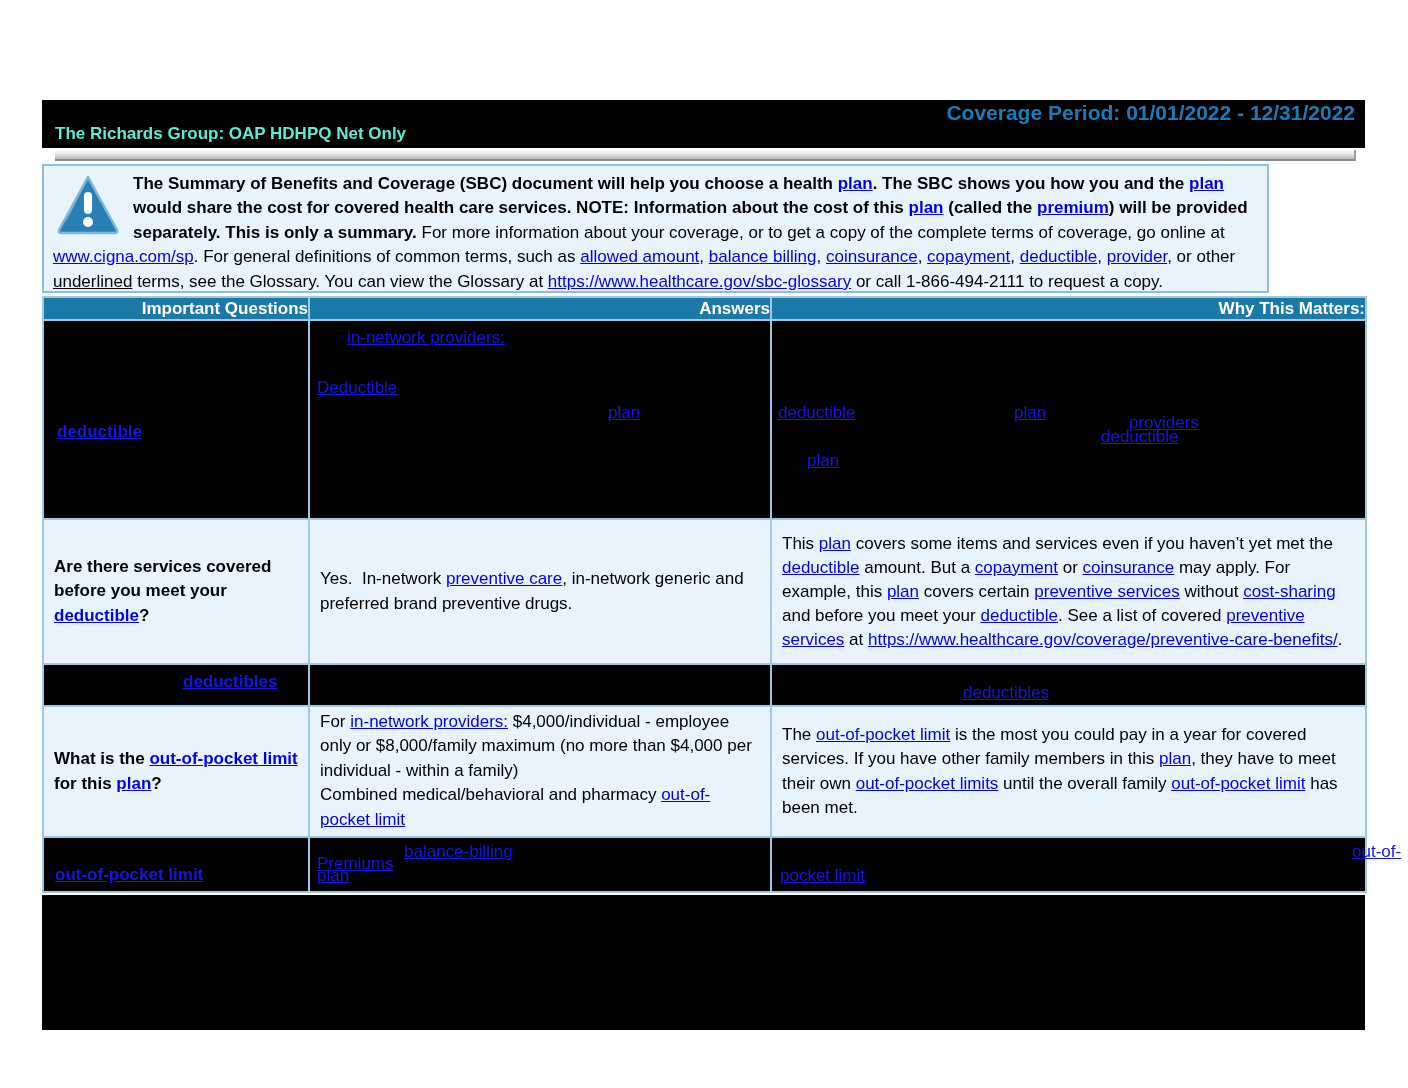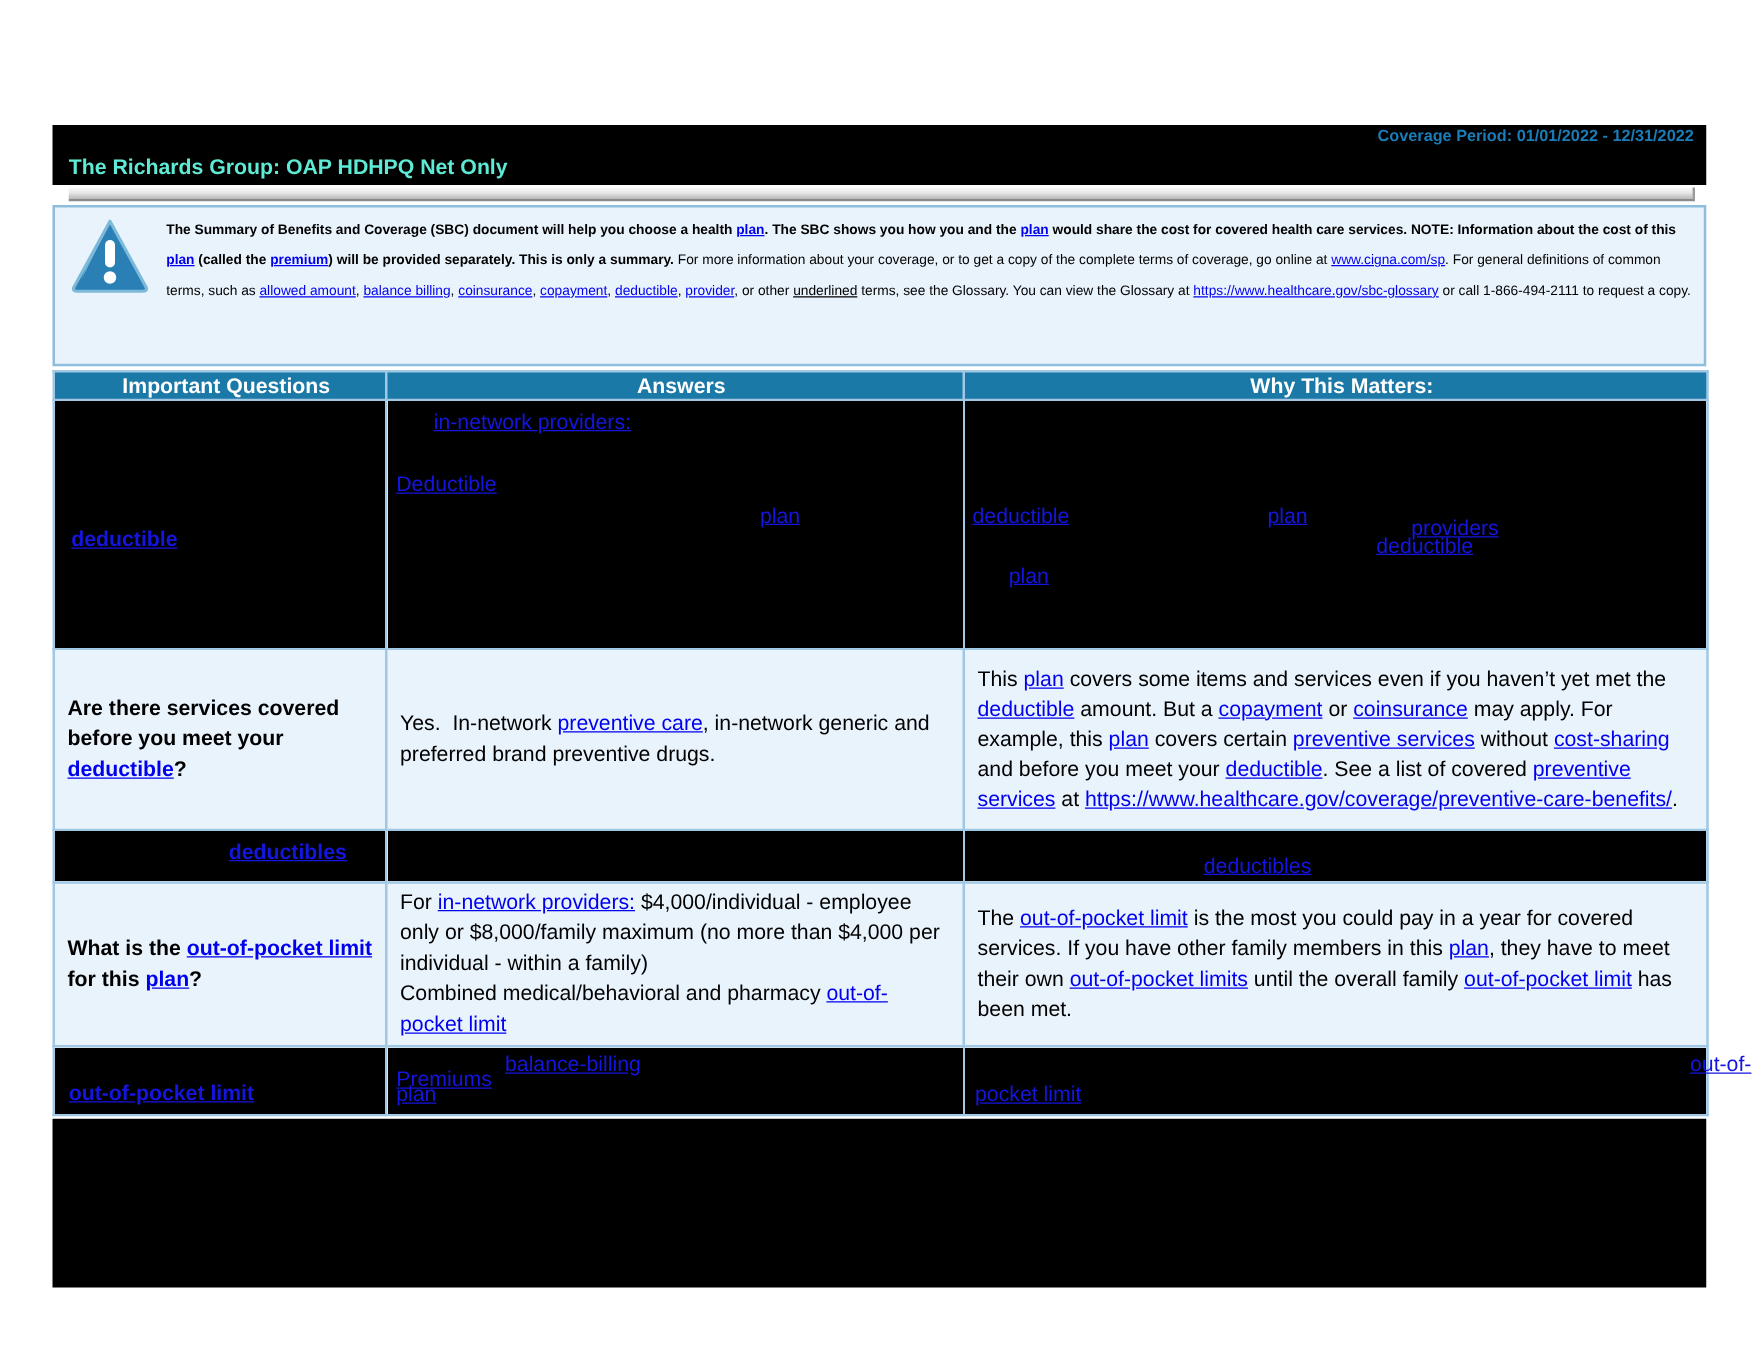--- a/index.html
+++ b/index.html
@@ -2,44 +2,44 @@
 <html><head>
 <meta charset="utf-8">
 <style>
   * { margin:0; padding:0; box-sizing:border-box; }
   html,body { background:#ffffff; }
   body { font-family:"Liberation Sans", sans-serif; }
   .page { position:relative; width:1408px; height:1088px; background:#ffffff; overflow:hidden; }
 
   
   .band { position:absolute; left:42px; top:100px; width:1323px; height:48px; background:#000000; }
-  .coverage { position:absolute; top:1px; right:10px; font-size:13px; font-weight:bold; color:#1a7db8; }
+  .coverage { position:absolute; top:1px; right:10px; font-size:21px; font-weight:bold; color:#1a7db8; }
   .doc-title { position:absolute; bottom:4px; left:13px; font-size:17px; font-weight:bold; color:#5eead4; }
 
   
   .graybar { position:absolute; left:55px; top:150px; width:1301px; height:11px;
              background:linear-gradient(to bottom,#fbfbfb 0%,#e8e8e8 45%,#b9b9b9 100%);
              border-bottom:2px solid #8a8a8a; border-right:2px solid #9a9a9a; }
 
   
-  .introbox { position:absolute; left:42px; top:164px; width:1323px; height:129px;
+  .introbox { position:absolute; left:42px; top:164px; width:1227px; height:129px;
               background:#e9f3fc; border:2px solid #8fbeDD; border-color:#8fbedd;
-              padding:6px 9px 4px 9px; font-size:11px; line-height:24.4px; color:#000; }
+              padding:6px 9px 4px 9px; font-size:17px; line-height:24.4px; color:#000; }
   .warnicon { float:left; width:66px; height:62px; margin:2px 12px 2px 2px; }
 
   .seg-p {} 
   .seg-b { font-weight:bold; }
   .seg-l { color:#0000ee; text-decoration:underline; }
   .seg-bl { color:#0000ee; text-decoration:underline; font-weight:bold; }
   .seg-u { text-decoration:underline; }
 
   
   table.sbc { position:absolute; left:42px; top:296px; width:1323px; border-collapse:collapse; table-layout:fixed; }
   table.sbc th, table.sbc td { border:2px solid #a0c8e4; font-size:17px; }
-  tr.hdr th { background:#1b79a7; color:#ffffff; font-weight:bold; text-align:center;
+  tr.hdr th { background:#1b79a7; color:#ffffff; font-weight:bold; text-align:right;
               height:23px; padding:1px 0 1px 10px; line-height:19px; }
   td.blk { background:#000000; position:relative; padding:0; }
   .blk-link { position:absolute; color:#1515e0; text-decoration:underline; white-space:nowrap;
               font-size:17px; line-height:18px; cursor:pointer; }
   .blk-link.bold { font-weight:bold; }
   tr.lightrow td { background:#e9f3fc; vertical-align:middle; padding:4px 10px; line-height:24.4px; color:#000;margin-left:33px; }
   tr.lightrow td.q { font-weight:bold; }
   tr.r1 { height:199px; }
   tr.r2 { height:145px; }
   tr.r3 { height:42px; }

